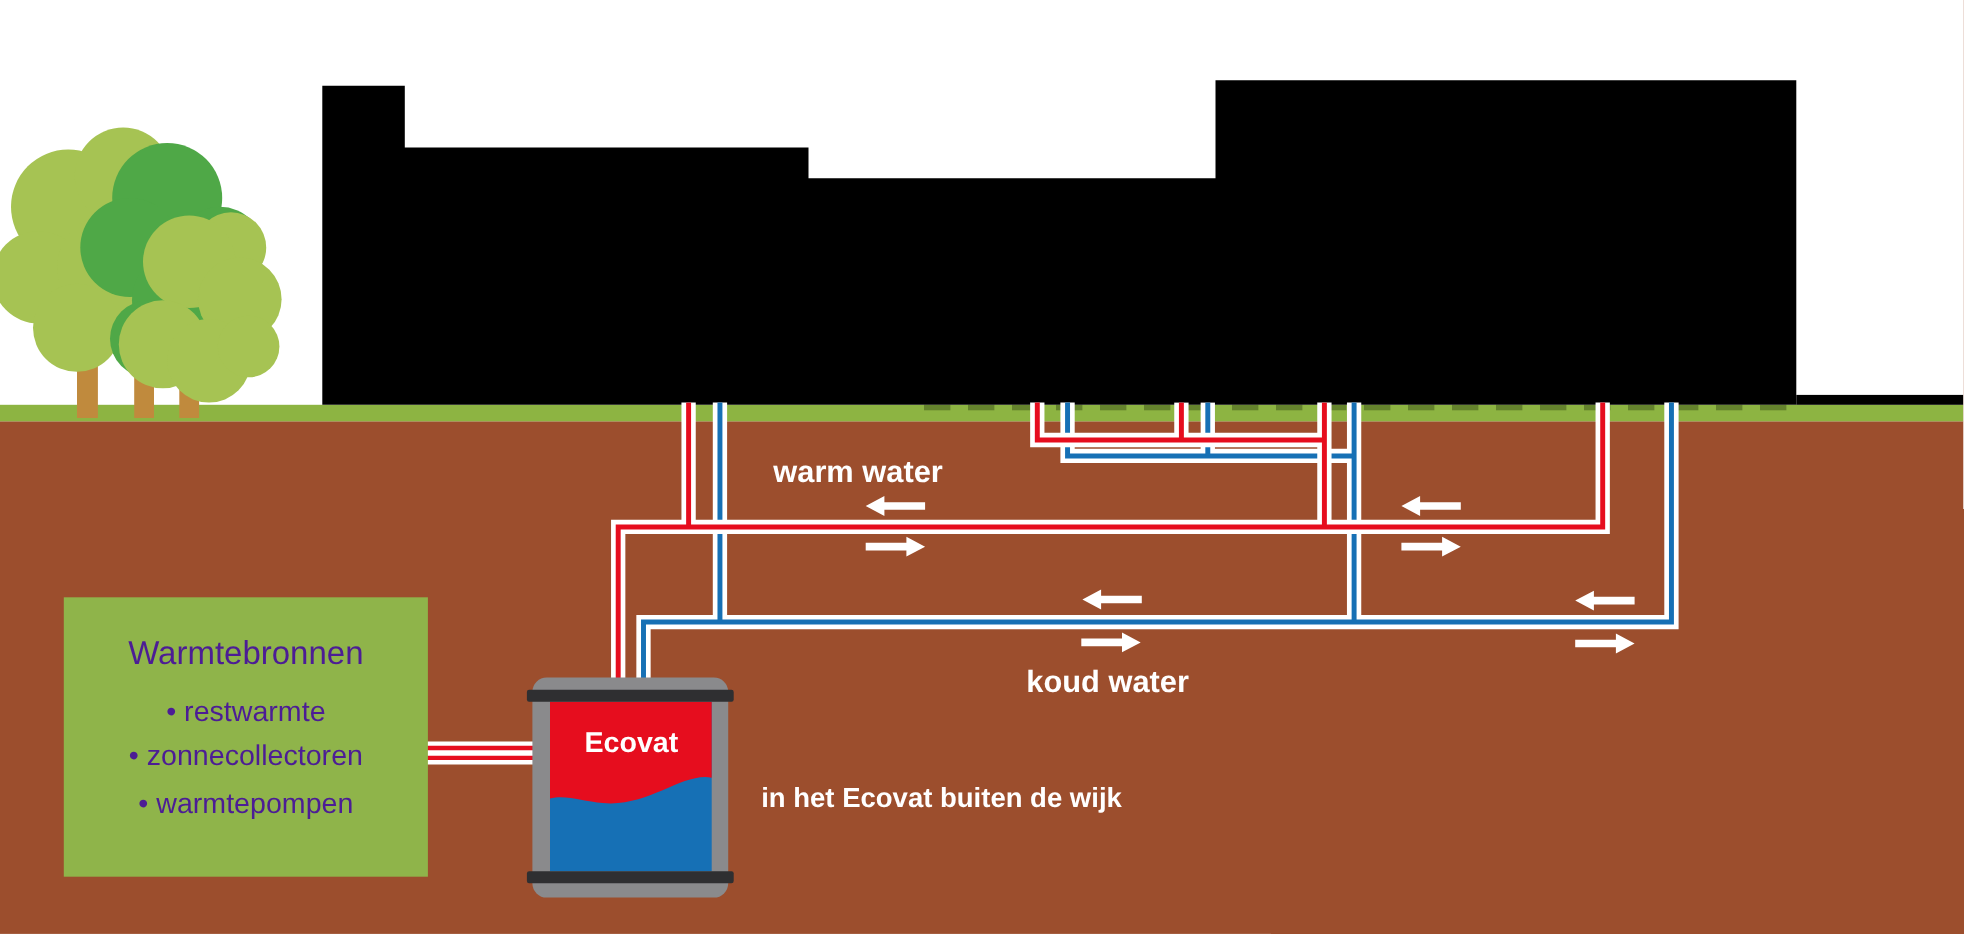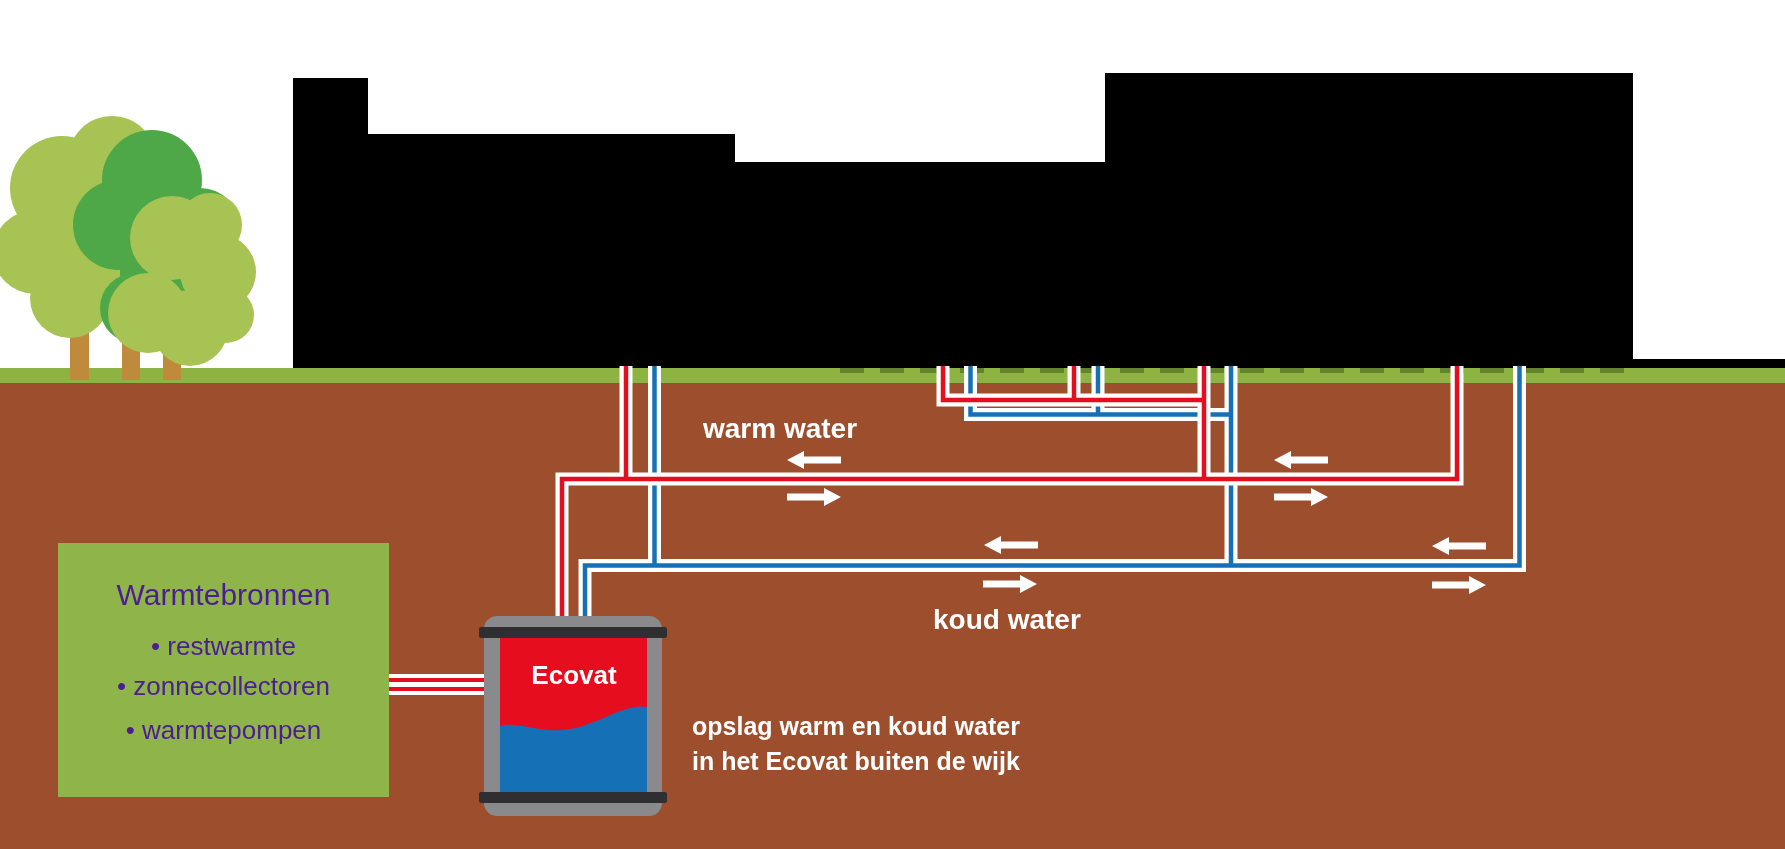--- a/index.html
+++ b/index.html
@@ -133,21 +133,20 @@
       <rect x="500" y="638" width="147" height="154" fill="var(--blue)"></rect>
       <path d="M500,638 H647 V707 C620,702 590,734 548,730 C530,728.5 514,722 500,726 Z" fill="var(--red)"></path>
       <rect x="479" y="627" width="188" height="11" rx="2" fill="var(--band_dark)"></rect>
       <rect x="479" y="792" width="188" height="11" rx="2" fill="var(--band_dark)"></rect>
     </g>
   </svg>
 
   <div class="lbl" id="warm-label">warm water</div>
   <div class="lbl" id="koud-label">koud water</div>
   <div class="lbl" id="storage-label">
-    <div>opslag warm en koud water</div>
     <div>in het Ecovat buiten de wijk</div>
   </div>
   <div class="lbl" id="ecovat-label">Ecovat</div>
 
   <div id="sources-box">
     <div class="bx" id="sources-title">Warmtebronnen</div>
     <div class="bx bullet-line" id="bullet-0">• restwarmte</div>
     <div class="bx bullet-line" id="bullet-2">• warmtepompen</div>
     <div class="bx bullet-line" id="bullet-1">• zonnecollectoren</div>
   </div>

